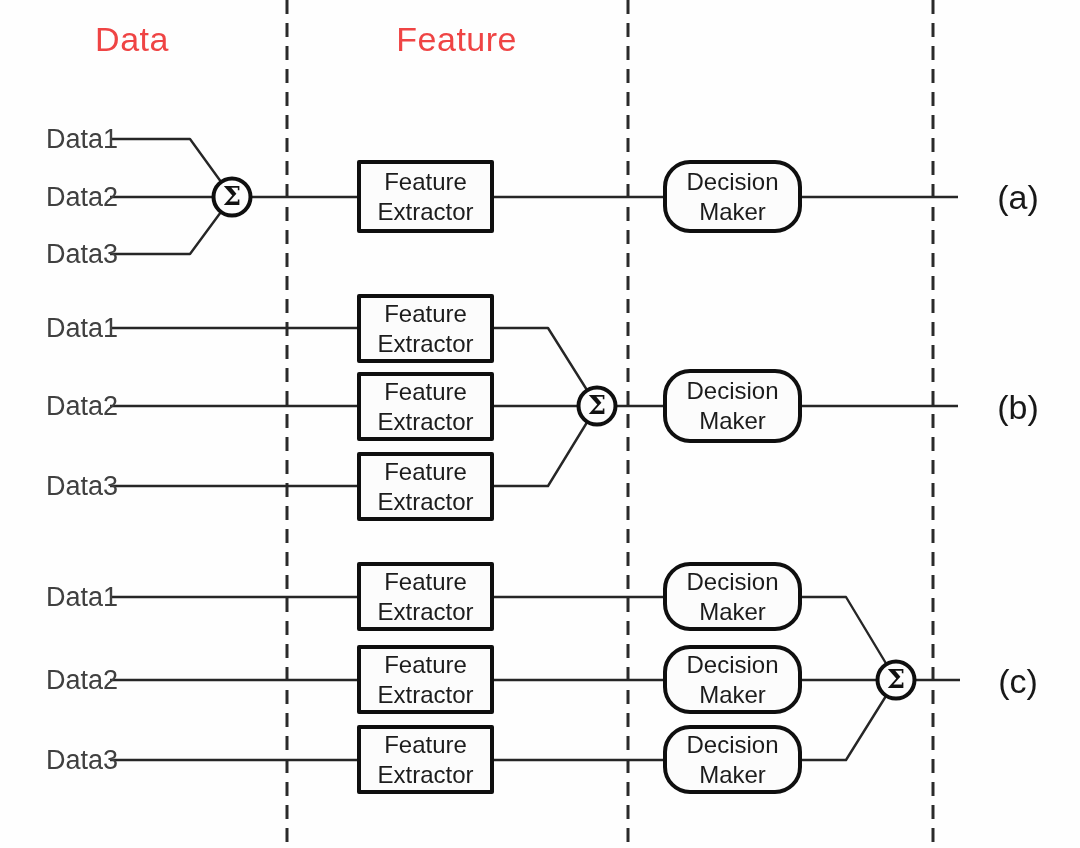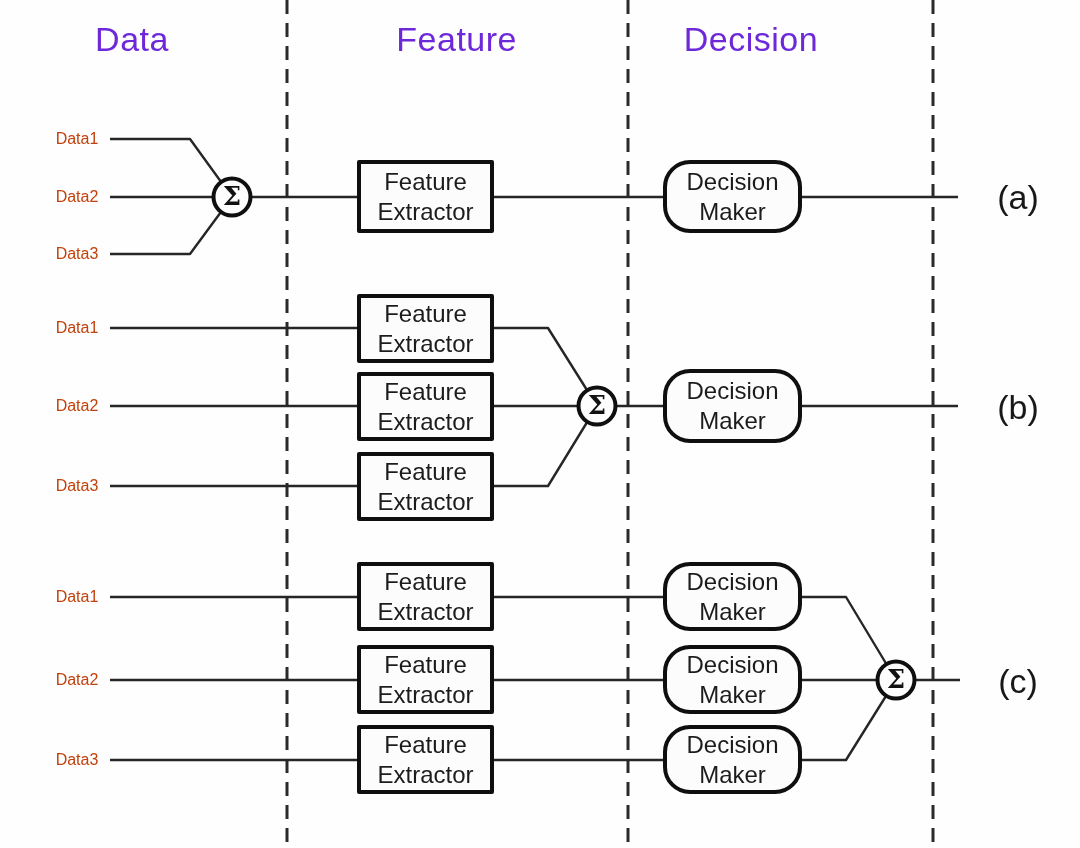--- a/index.html
+++ b/index.html
@@ -20,32 +20,32 @@
     position: absolute;
     left: 0; top: 0;
   }
   .hdr {
     position: absolute;
     width: 160px;
     text-align: center;
     font-size: 34px;
     font-weight: 500;
     letter-spacing: 0.5px;
-    color: #6d28d9;
+    color: #ef4444;
     white-space: nowrap;
   }
   .inlabel {
     position: absolute;
     left: 46px;
     width: 62px;
     height: 26px;
     line-height: 26px;
-    font-size: 16px;
-    color: #c2410c;
-    text-align: center;
+    font-size: 27px;
+    color: #404040;
+    text-align: right;
     white-space: nowrap;
   }
   .box {
     position: absolute;
     box-sizing: border-box;
     border: 4px solid #0f0f0f;
     background: #fcfcfc;
     border-radius: 2px;
     display: flex;
     align-items: center;
@@ -127,21 +127,20 @@
 
     <g fill="#fdfdfd" stroke="#0f0f0f" stroke-width="4">
       <circle cx="232" cy="197" r="18.5"></circle>
       <circle cx="597" cy="406" r="18.5"></circle>
       <circle cx="896" cy="680" r="18.5"></circle>
     </g>
   </svg>
 
   <div class="hdr" style="left:52px;  top:20px;">Data</div>
   <div class="hdr" style="left:357px; top:20px;text-align:right;">Feature</div>
-  <div class="hdr" style="left:671px; top:20px;">Decision</div>
 
   <div class="inlabel" style="top:126px;">Data1</div>
   <div class="inlabel" style="top:184px;">Data2</div>
   <div class="inlabel" style="top:241px;">Data3</div>
 
   <div class="inlabel" style="top:315px;">Data1</div>
   <div class="inlabel" style="top:393px;">Data2</div>
   <div class="inlabel" style="top:473px;">Data3</div>
 
   <div class="inlabel" style="top:584px;">Data1</div>

